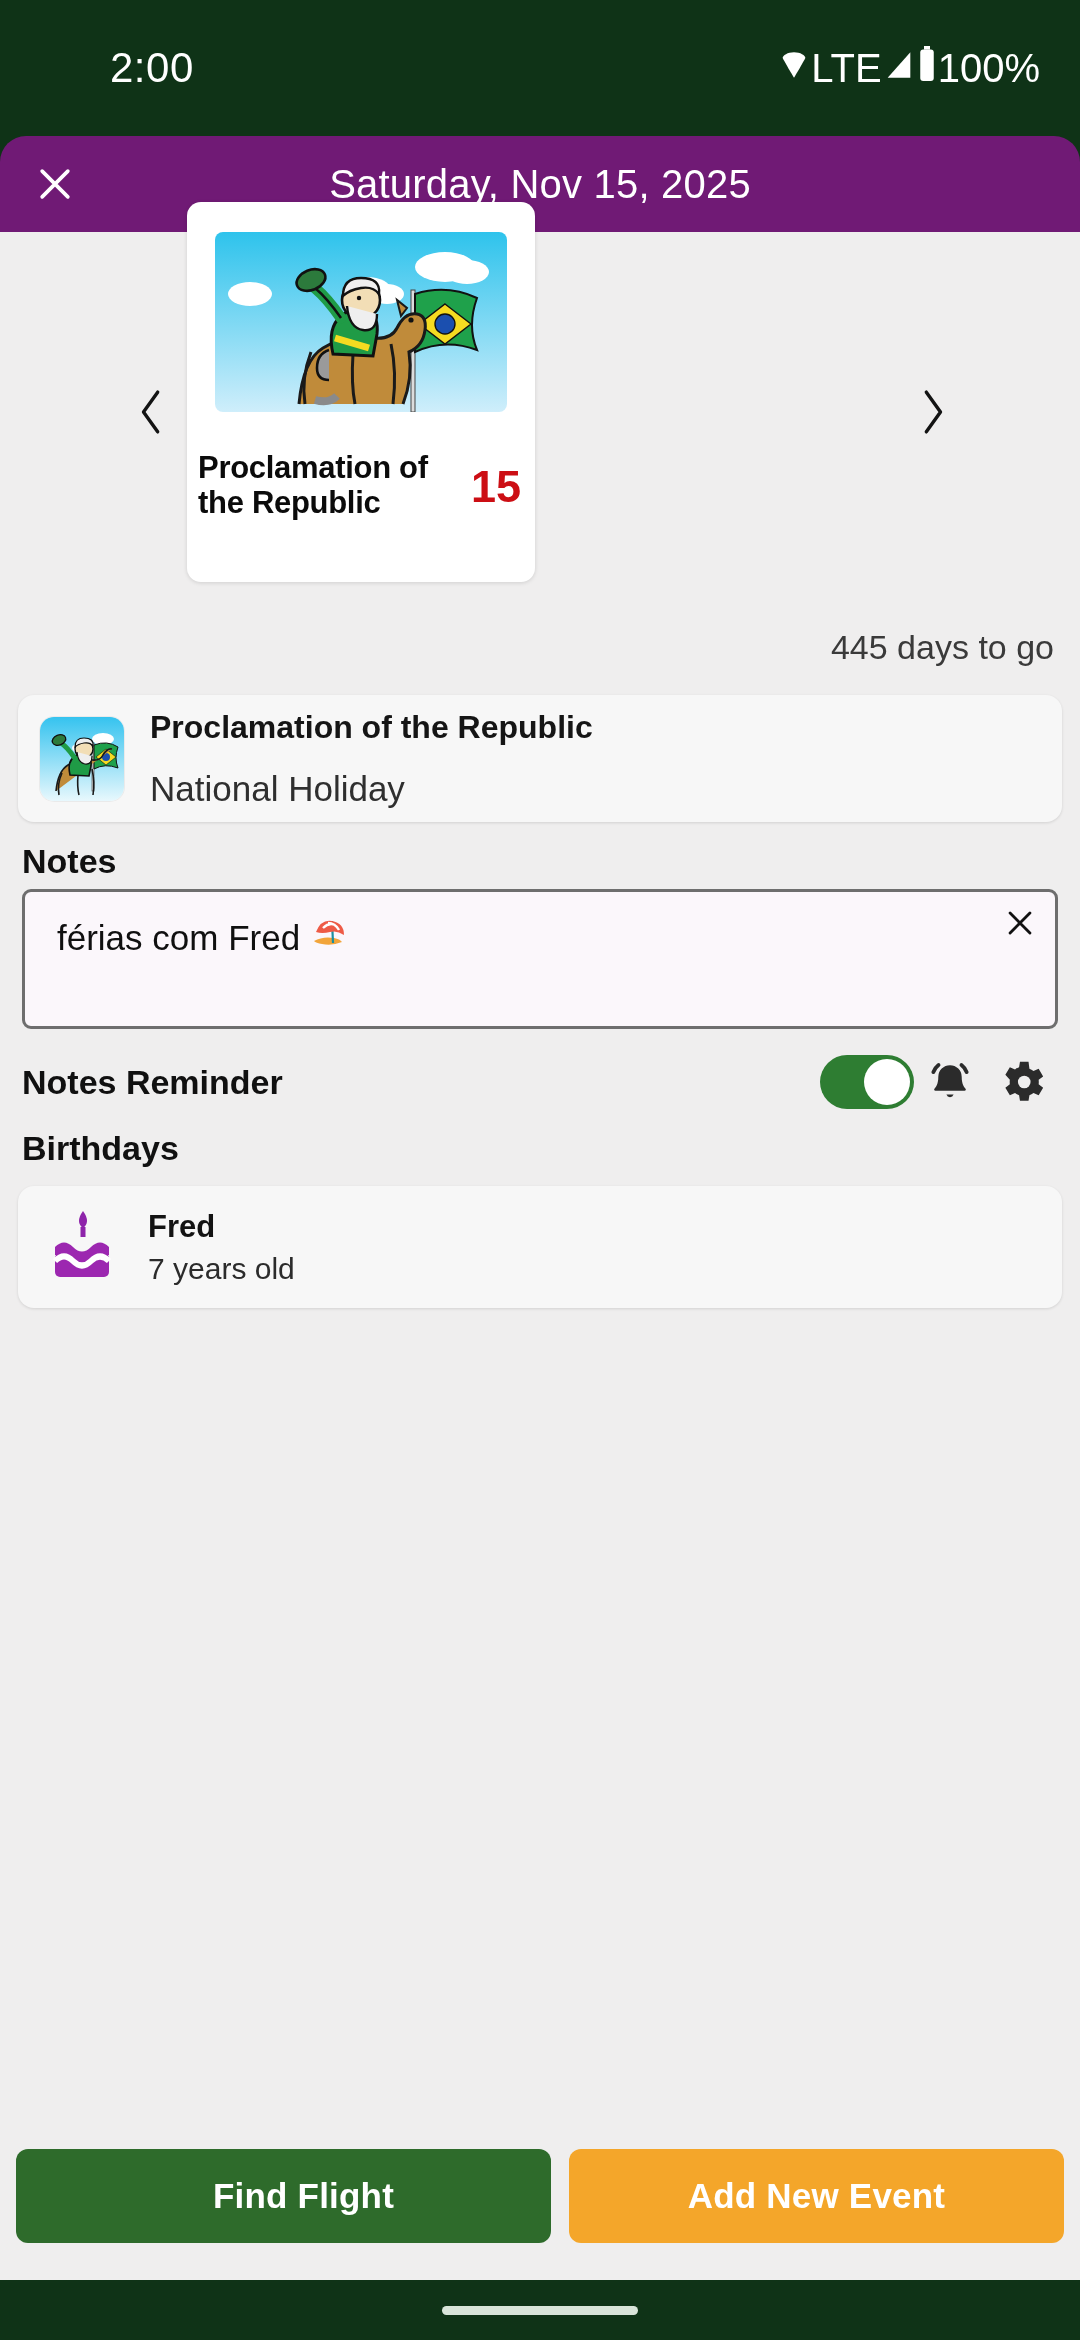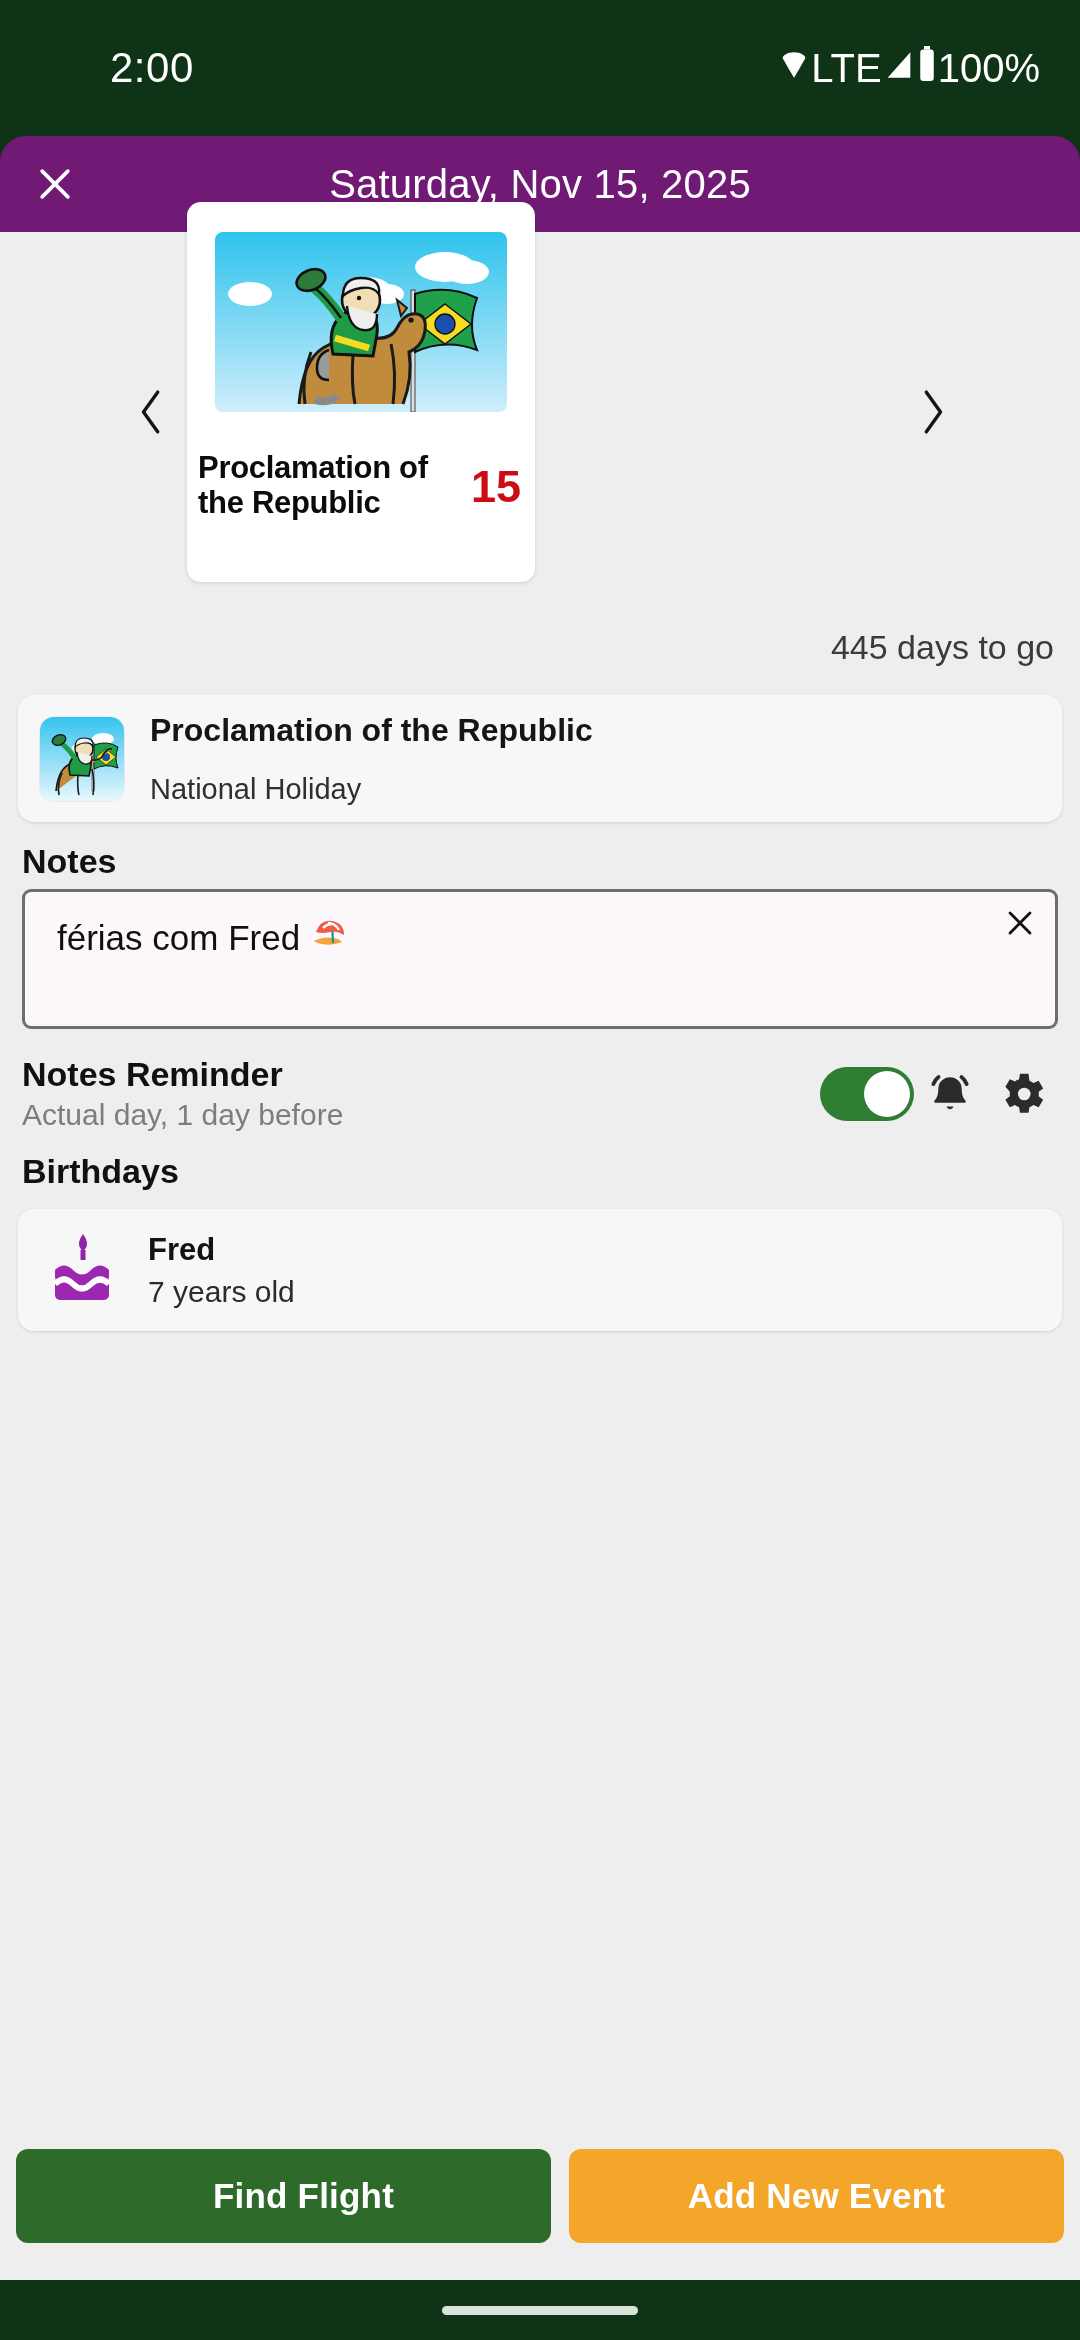--- a/index.html
+++ b/index.html
@@ -87,21 +87,21 @@
     margin: 28px 18px 0 18px; background: #f7f7f7; border-radius: 16px;
     box-shadow: 0 1px 3px rgba(0,0,0,.12);
     height: 127px; display: flex; align-items: center; padding: 0 22px;
   }
   .holiday-thumb {
     width: 84px; height: 84px; border-radius: 14px; overflow: hidden; flex: none;
     box-shadow: 0 0 0 1px rgba(0,0,0,.05);
   }
   .holiday-texts { margin-left: 26px; }
   .holiday-name { font-size: 32px; font-weight: bold; color: #151515; line-height: 1.2; }
-  .holiday-sub { font-size: 29px; color: #2f2f2f; margin-top: 23px; }
+  .holiday-sub { font-size: 35px; color: #2f2f2f; margin-top: 23px; }
 
   
   .section-label {
     font-size: 34px; font-weight: bold; color: #111; margin: 20px 0 8px 22px;
   }
   .notes-box {
     margin: 8px 22px; height: 140px; background: #fbf7fb;
     border: 3px solid #6e6e6e; border-radius: 9px;
     position: relative; padding: 22px 70px 0 32px;
   }
@@ -310,21 +310,20 @@
       <div class="notes-clear">
         <svg width="34" height="34" viewBox="0 0 24 24">
           <path d="M5 5 L19 19 M19 5 L5 19" stroke="#111" stroke-width="2" stroke-linecap="round"></path>
         </svg>
       </div>
     </div>
 
     <div class="reminder">
       <div class="reminder-texts">
         <div class="reminder-title">Notes Reminder</div>
-        <div class="reminder-sub">Actual day, 1 day before</div>
       </div>
       <div class="toggle">
         <div class="toggle-knob"></div>
       </div>
       <div class="icon-btn">
         <svg width="54" height="54" viewBox="0 0 24 24">
           <path d="M12 4.5a5.2 5.2 0 0 0-5.2 5.2c0 3.4-1.1 4.6-1.7 5.3-.3.3-.1.9.4.9h13c.5 0 .7-.6.4-.9-.6-.7-1.7-1.9-1.7-5.3A5.2 5.2 0 0 0 12 4.5z" fill="#2b2b2b"></path>
           <path d="M10.4 17.6a1.7 1.7 0 0 0 3.2 0z" fill="#2b2b2b"></path>
           <path d="M4.6 7.6a6.8 6.8 0 0 1 2.3-3.2" stroke="#2b2b2b" stroke-width="1.7" fill="none" stroke-linecap="round"></path>
           <path d="M19.4 7.6a6.8 6.8 0 0 0-2.3-3.2" stroke="#2b2b2b" stroke-width="1.7" fill="none" stroke-linecap="round"></path>

